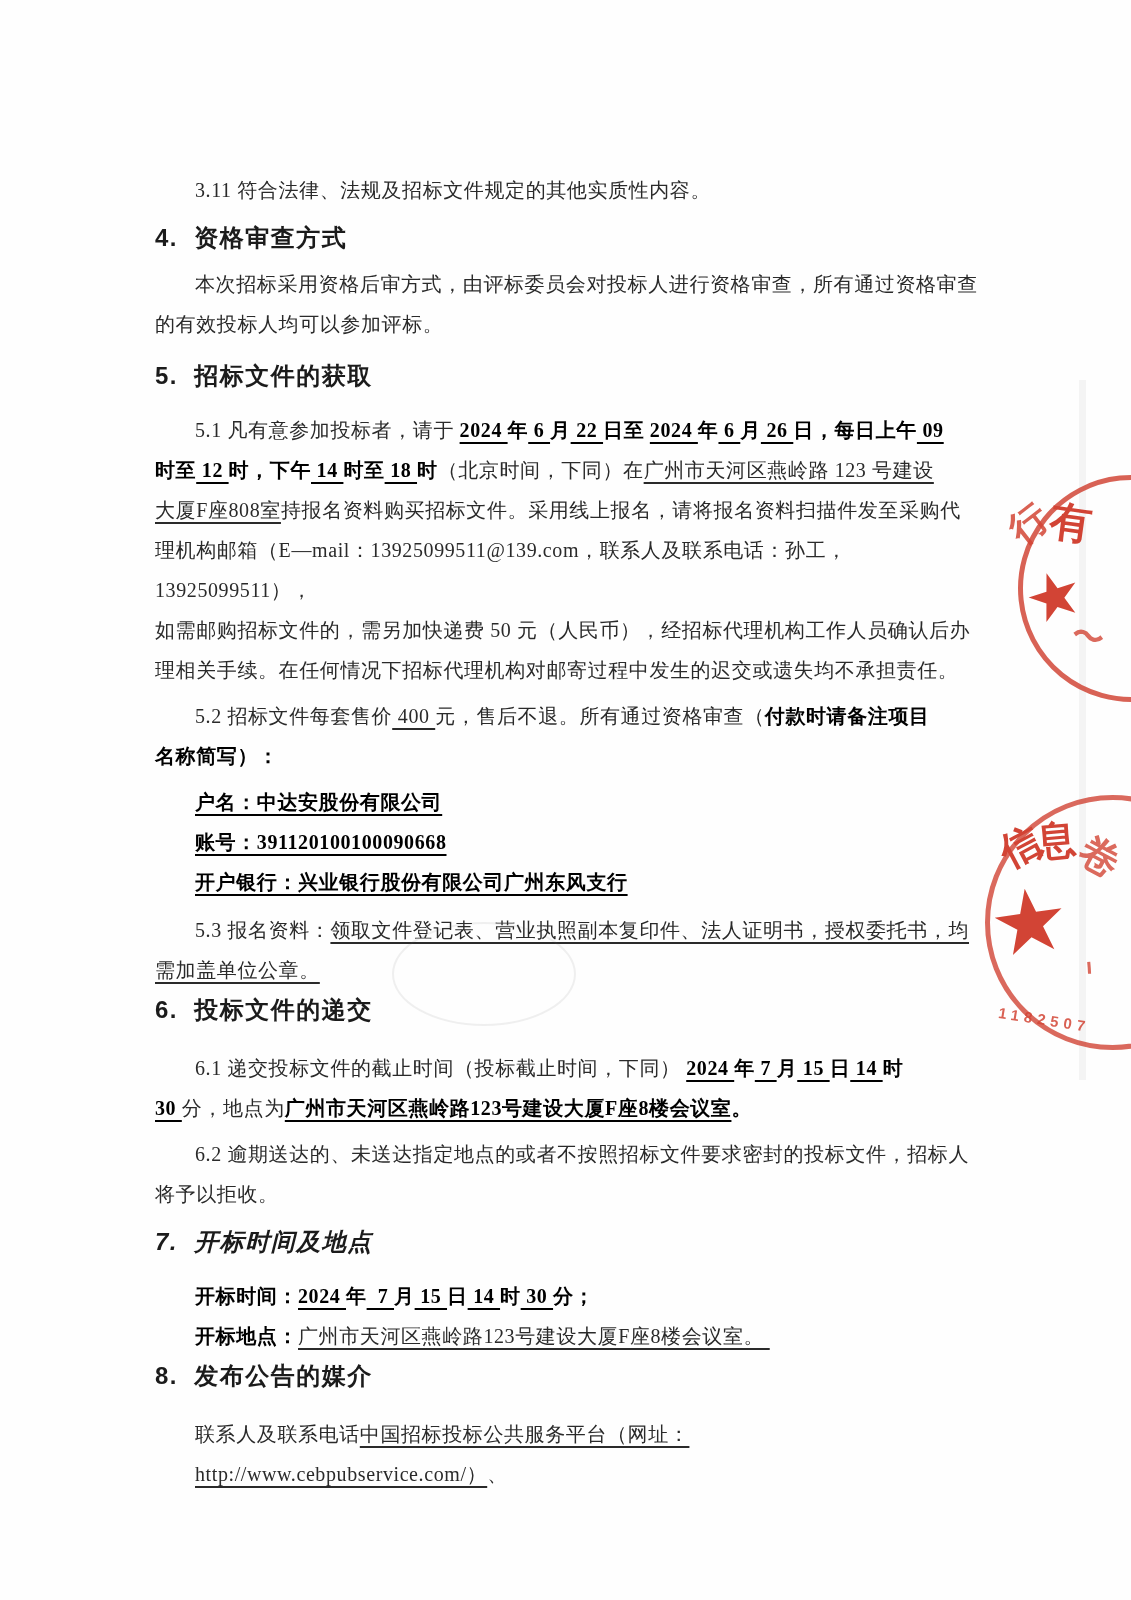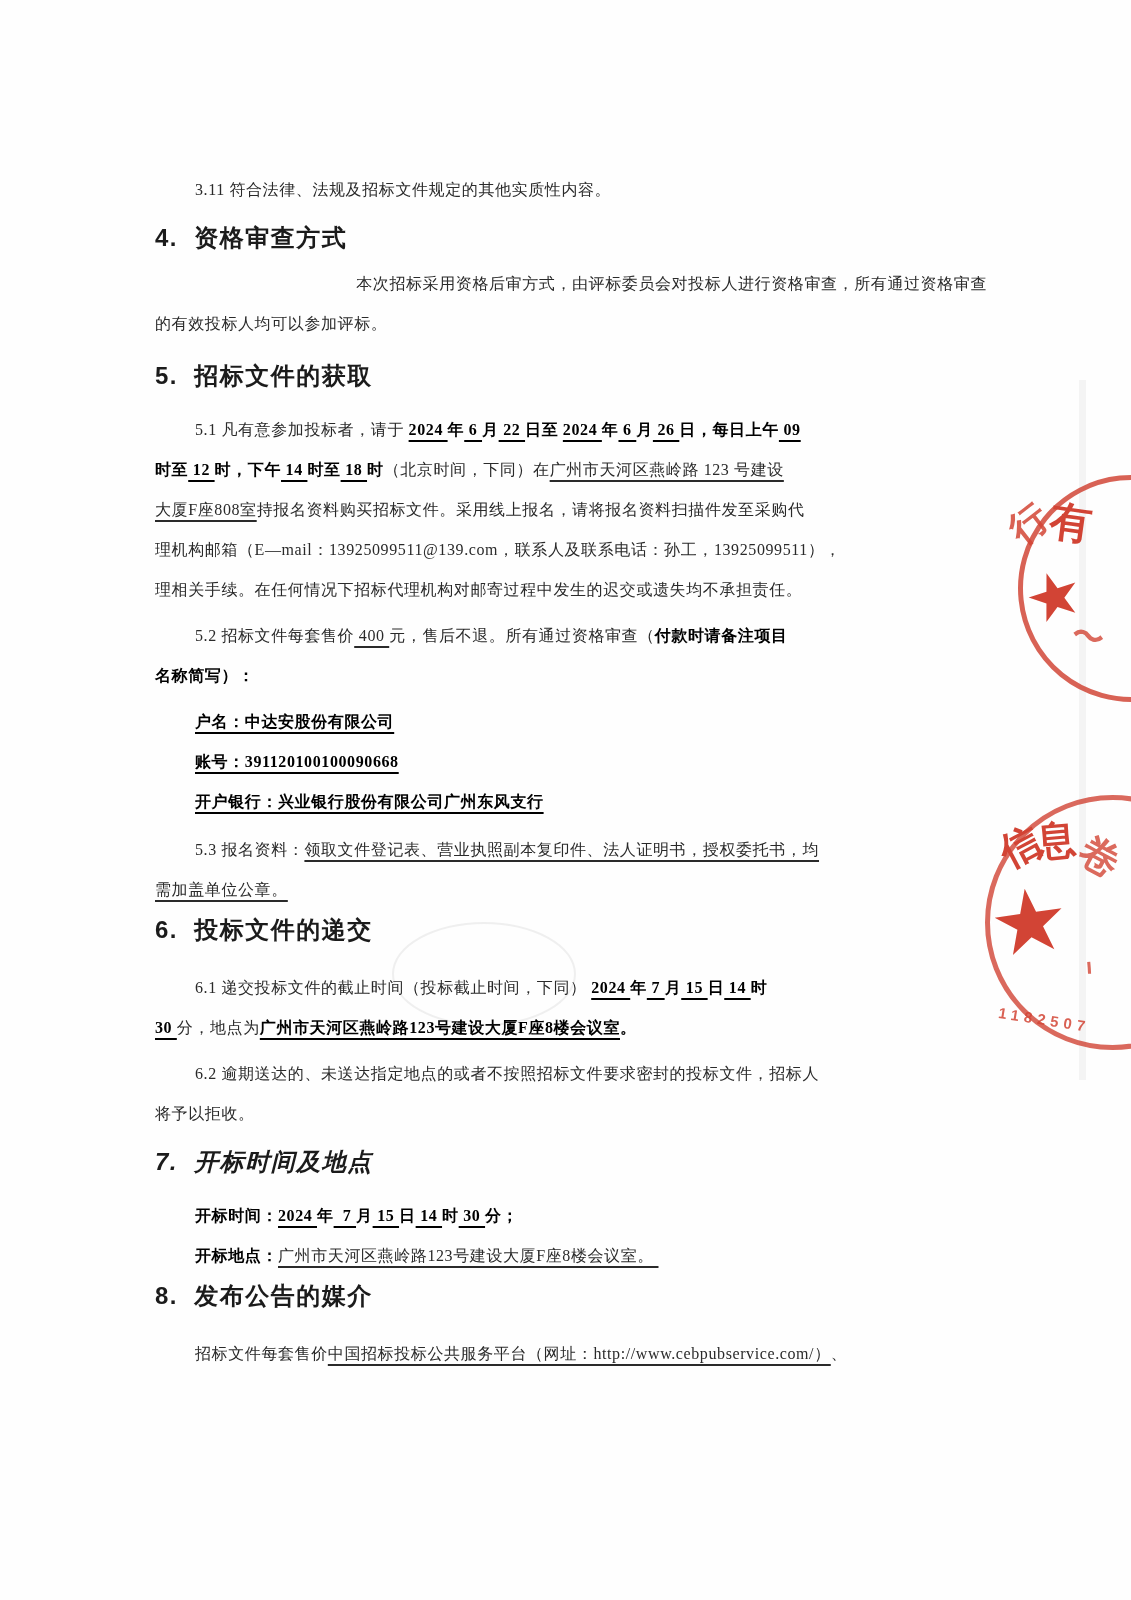--- a/index.html
+++ b/index.html
@@ -7,21 +7,21 @@
     width: 1131px; height: 1600px;
     background: #fefefe;
     overflow: hidden; position: relative;
     font-family: "Liberation Serif", "DejaVu Serif", serif;
   }
   .page { position: absolute; inset: 0; }
 
   
   .doc { position: absolute; left: 155px; top: 170px; width: 832px; }
   .line {
-    font-size: 16px; line-height: 40px;
+    font-size: 20px; line-height: 40px;
     color: #2a2a2a; letter-spacing: 0.6px;
     white-space: pre-wrap;
   }
   .line.indent { padding-left: 40px; }
   .line.heading {
     font-family: "Liberation Sans", "DejaVu Sans", sans-serif;
     font-weight: 700; font-size: 24px; color: #1b1b1b;
     letter-spacing: 1.5px;
   }
   .seg.bold { font-weight: 700; color: #000000; }
@@ -63,45 +63,46 @@
            background: rgba(0,0,0,.04); }
 </style>
 </head>
 <body>
 
 <div class="page">
 
   <div class="doc">
       <div class="line body indent"><span class="seg">3.11 符合法律、法规及招标文件规定的其他实质性内容。</span></div>
       <div class="line heading" style="margin-top: 8px;"><span class="seg">4.  资格审查方式</span></div>
-      <div class="line body indent" style="margin-top: 6px; text-align: right;"><span class="seg">本次招标采用资格后审方式，由评标委员会对投标人进行资格审查，所有通过资格审查</span></div>
+      <div class="line body indent" style="margin-top: 6px;"><span class="seg">本次招标采用资格后审方式，由评标委员会对投标人进行资格审查，所有通过资格审查</span></div>
       <div class="line body"><span class="seg">的有效投标人均可以参加评标。</span></div>
       <div class="line heading" style="margin-top: 12px;"><span class="seg">5.  招标文件的获取</span></div>
       <div class="line body indent" style="margin-top: 14px;"><span class="seg">5.1 凡有意参加投标者，请于 </span><span class="seg bold underline">2024 </span><span class="seg bold">年</span><span class="seg bold underline"> 6 </span><span class="seg bold">月</span><span class="seg bold underline"> 22 </span><span class="seg bold">日至 </span><span class="seg bold underline">2024 </span><span class="seg bold">年</span><span class="seg bold underline"> 6 </span><span class="seg bold">月</span><span class="seg bold underline"> 26 </span><span class="seg bold">日，每日上午</span><span class="seg bold underline"> 09</span></div>
       <div class="line body"><span class="seg bold">时至</span><span class="seg bold underline"> 12 </span><span class="seg bold">时，下午</span><span class="seg bold underline"> 14 </span><span class="seg bold">时至</span><span class="seg bold underline"> 18 </span><span class="seg bold">时</span><span class="seg">（北京时间，下同）在</span><span class="seg underline">广州市天河区燕岭路 123 号建设</span></div>
       <div class="line body"><span class="seg underline">大厦F座808室</span><span class="seg">持报名资料购买招标文件。采用线上报名，请将报名资料扫描件发至采购代</span></div>
       <div class="line body"><span class="seg">理机构邮箱（E—mail：13925099511@139.com，联系人及联系电话：孙工，13925099511），</span></div>
+      <div class="line body"><span class="seg">如需邮购招标文件的，需另加快递费 50 元（人民币），经招标代理机构工作人员确认后办</span></div>
       <div class="line body"><span class="seg">理相关手续。在任何情况下招标代理机构对邮寄过程中发生的迟交或遗失均不承担责任。</span></div>
       <div class="line body indent" style="margin-top: 6px;"><span class="seg">5.2 招标文件每套售价</span><span class="seg underline"> 400 </span><span class="seg">元，售后不退。所有通过资格审查（</span><span class="seg bold">付款时请备注项目</span></div>
       <div class="line body"><span class="seg bold">名称简写）：</span></div>
       <div class="line body indent" style="margin-top: 6px;"><span class="seg bold underline">户名：中达安股份有限公司</span></div>
       <div class="line body indent"><span class="seg bold underline">账号：391120100100090668</span></div>
       <div class="line body indent"><span class="seg bold underline">开户银行：兴业银行股份有限公司广州东风支行</span></div>
       <div class="line body indent" style="margin-top: 8px;"><span class="seg">5.3 报名资料：</span><span class="seg underline">领取文件登记表、营业执照副本复印件、法人证明书，授权委托书，均</span></div>
       <div class="line body"><span class="seg underline">需加盖单位公章。</span></div>
       <div class="line heading" style=""><span class="seg">6.  投标文件的递交</span></div>
       <div class="line body indent" style="margin-top: 18px;"><span class="seg">6.1 递交投标文件的截止时间（投标截止时间，下同） </span><span class="seg bold underline">2024 </span><span class="seg bold">年</span><span class="seg bold underline"> 7 </span><span class="seg bold">月</span><span class="seg bold underline"> 15 </span><span class="seg bold">日</span><span class="seg bold underline"> 14 </span><span class="seg bold">时</span></div>
       <div class="line body"><span class="seg bold underline">30 </span><span class="seg">分，地点为</span><span class="seg bold underline">广州市天河区燕岭路123号建设大厦F座8楼会议室</span><span class="seg bold">。</span></div>
       <div class="line body indent" style="margin-top: 6px;"><span class="seg">6.2 逾期送达的、未送达指定地点的或者不按照招标文件要求密封的投标文件，招标人</span></div>
       <div class="line body"><span class="seg">将予以拒收。</span></div>
       <div class="line heading" style="margin-top: 8px; font-style: italic;"><span class="seg">7.  开标时间及地点</span></div>
       <div class="line body indent" style="margin-top: 14px;"><span class="seg bold">开标时间：</span><span class="seg bold underline">2024 </span><span class="seg bold">年</span><span class="seg bold underline">  7 </span><span class="seg bold">月</span><span class="seg bold underline"> 15 </span><span class="seg bold">日</span><span class="seg bold underline"> 14 </span><span class="seg bold">时</span><span class="seg bold underline"> 30 </span><span class="seg bold">分；</span></div>
       <div class="line body indent"><span class="seg bold">开标地点：</span><span class="seg underline">广州市天河区燕岭路123号建设大厦F座8楼会议室。 </span></div>
       <div class="line heading" style=""><span class="seg">8.  发布公告的媒介</span></div>
-      <div class="line body indent" style="margin-top: 18px;"><span class="seg">招标文件每套售价</span><span class="seg underline">中国招标投标公共服务平台（网址：http://www.cebpubservice.com/）</span><span class="seg">、</span></div>
+      <div class="line body indent" style="margin-top: 18px;"><span class="seg">联系人及联系电话</span><span class="seg underline">中国招标投标公共服务平台（网址：http://www.cebpubservice.com/）</span><span class="seg">、</span></div>
     </div>
 
   <div class="ghost"></div>
   <div class="edge"></div>
 
   <div class="stamp stamp1">
     <span class="seal-char s1c0">行</span>
     <span class="seal-char s1c1">有</span>
     <span class="star s1star">★</span>
     <span class="mark s1mark">〜</span>

